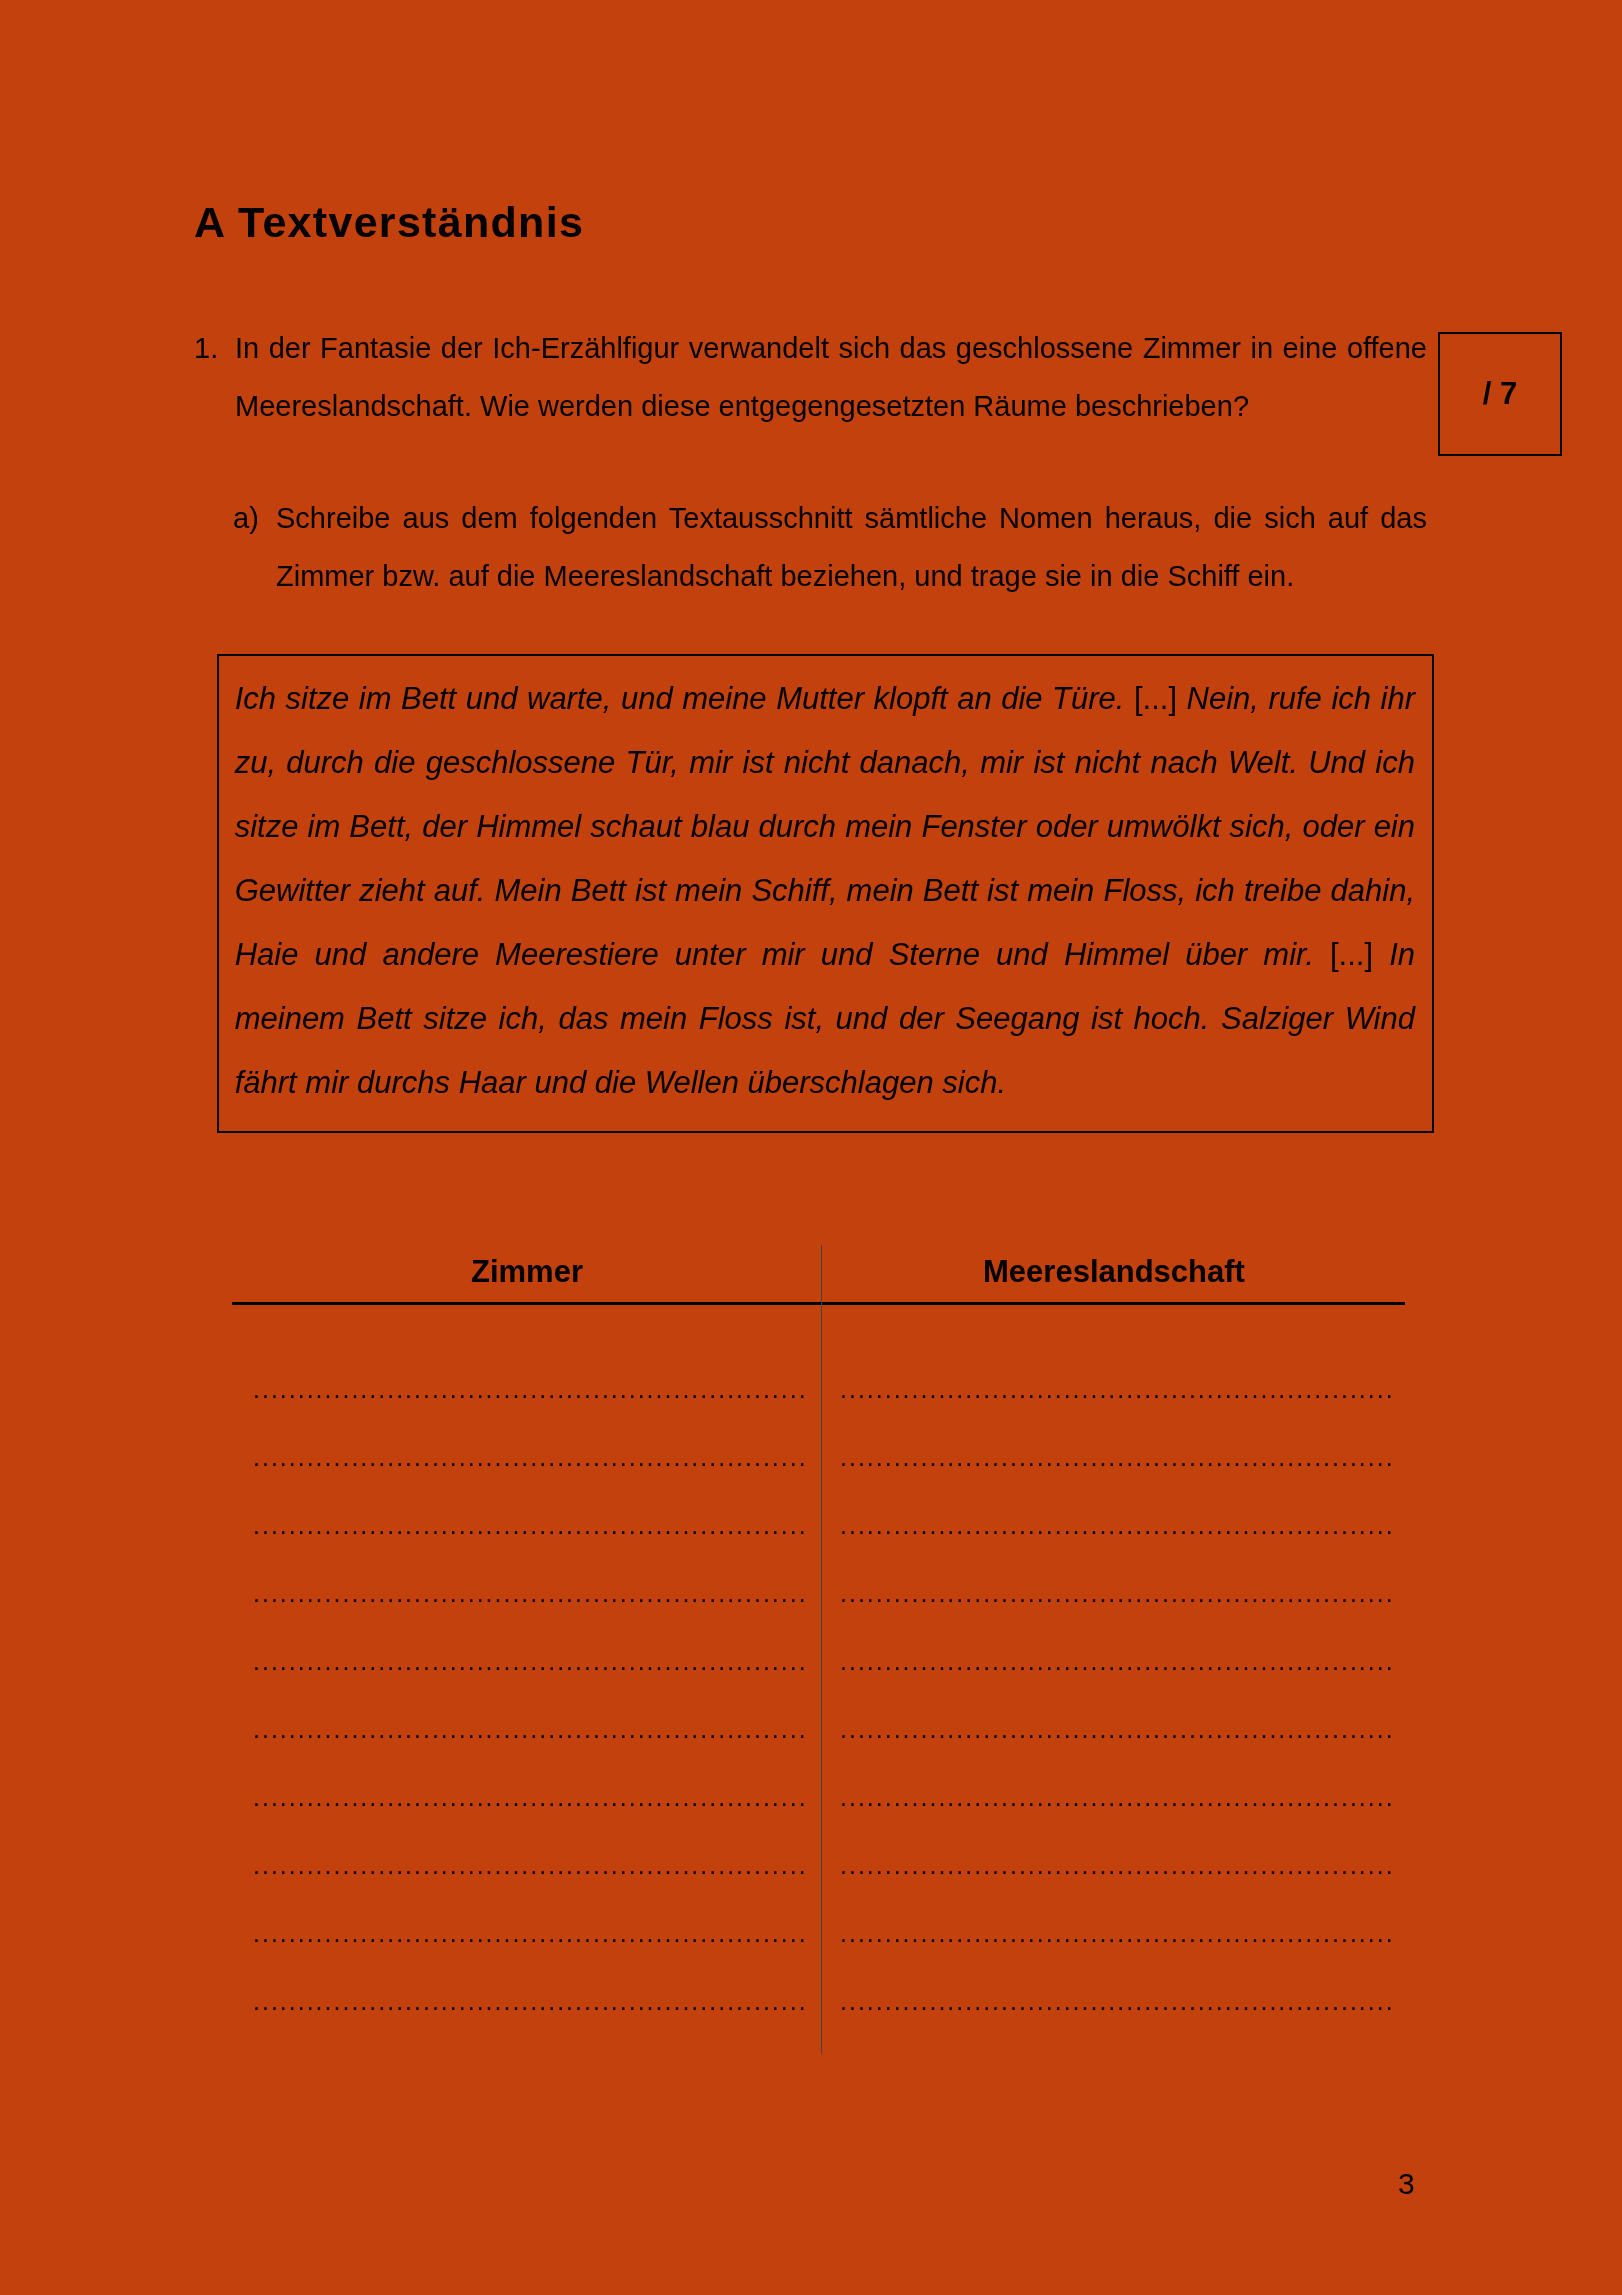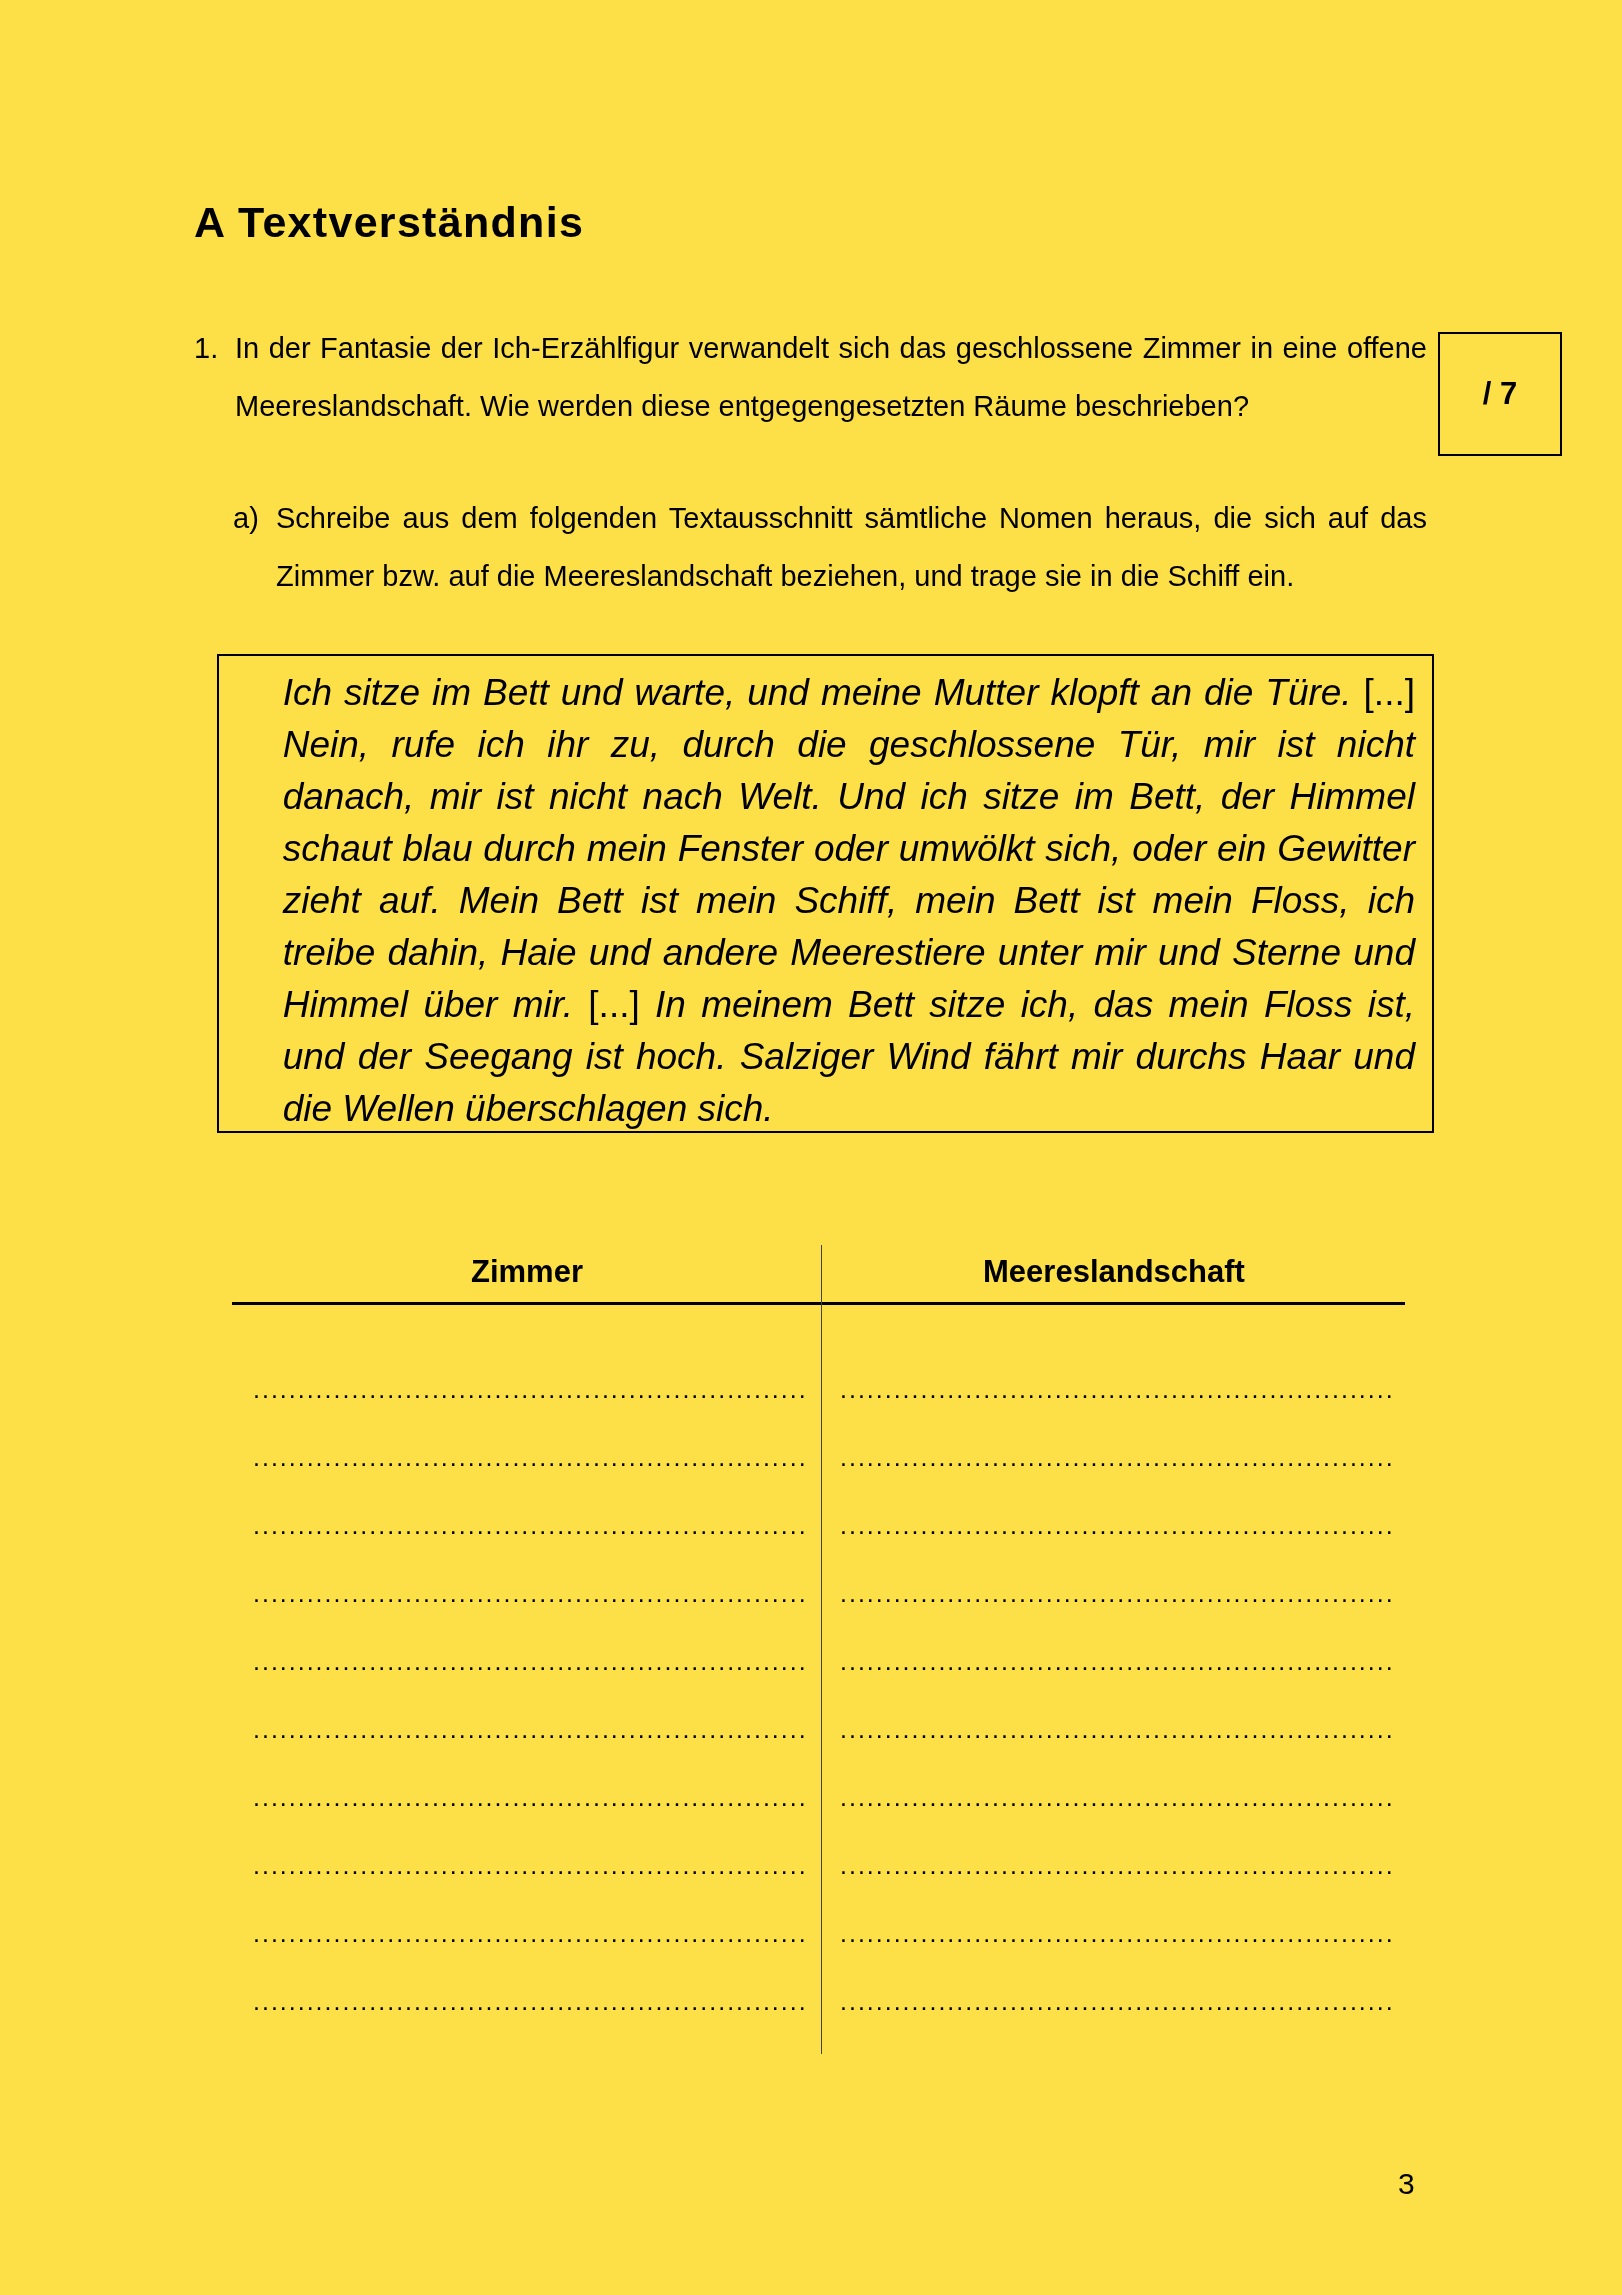--- a/index.html
+++ b/index.html
@@ -1,21 +1,21 @@
 <!DOCTYPE html>
 <html style="font-size:10.5px"><head>
 <meta charset="utf-8">
 <style>
   * { box-sizing: border-box; margin: 0; padding: 0; }
   html, body { background: #ffffff; }
   .page {
     position: relative;
     width: 1622px;
     height: 2295px;
-    background: #fde047;
+    background: #c2410c;
     color: #000000;
     font-family: "Liberation Sans", sans-serif;
     overflow: hidden;
   }
   .title {
     position: absolute;
     left: 194px;
     top: 198px;
     font-size: 43px;
     font-weight: bold;
@@ -59,25 +59,24 @@
   .excerpt-box {
     position: absolute;
     left: 217px;
     top: 654px;
     width: 1217px;
     height: 479px;
     border: 2px solid #000;
     padding: 10.5px 17px 0 15.7px;
   }
   .excerpt-text {
-    font-size: 37px;
-    line-height: 52px;
+    font-size: 31px;
+    line-height: 64px;
     font-style: italic;
     text-align: justify;
-    margin-left: 48px;
   }
   .excerpt-text span[data-name="ellipsis-marker"] { font-style: normal; }
   .col-header {
     position: absolute;
     top: 1254px;
     font-size: 31px;
     font-weight: bold;
     text-align: center;
   }
   .col-header.zimmer { left: 232px;  width: 590px; }

